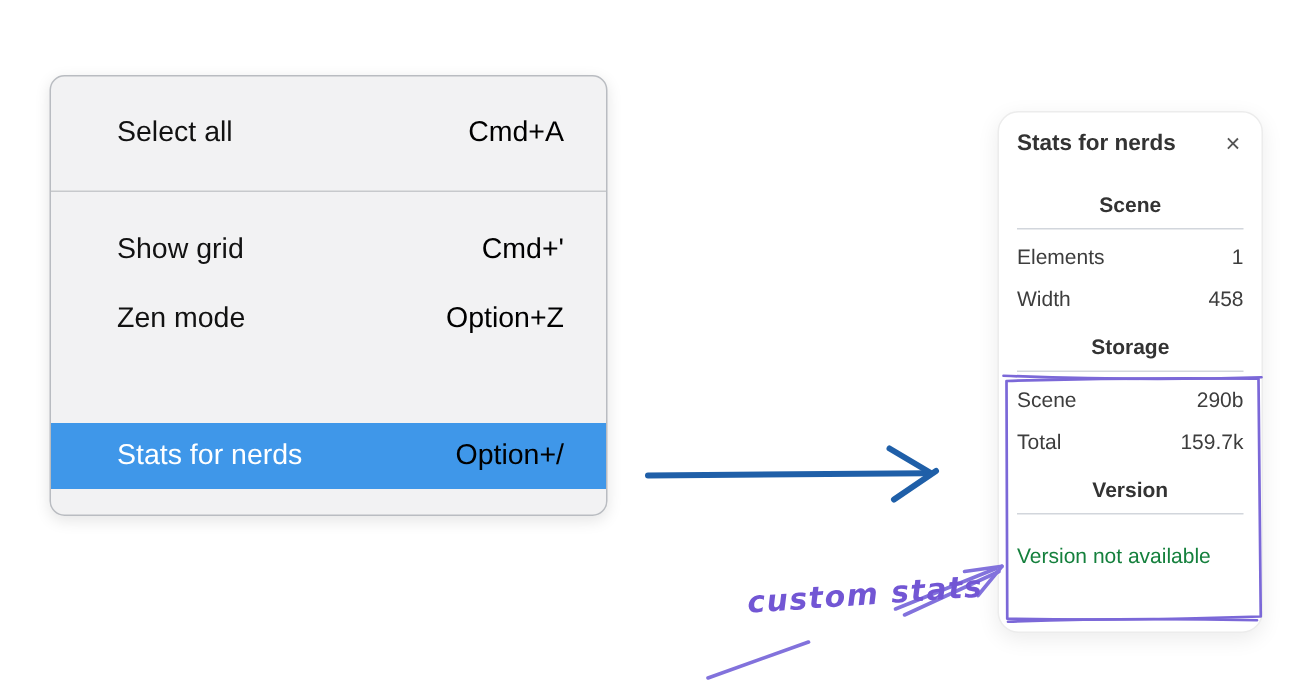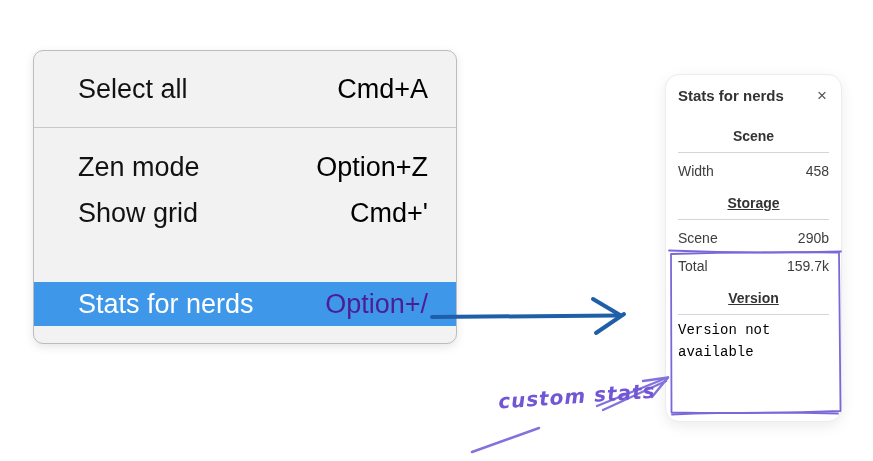--- a/index.html
+++ b/index.html
@@ -1,63 +1,63 @@
 <!DOCTYPE html>
 <html><head>
 <meta charset="utf-8">
 <style>
   * { margin: 0; padding: 0; box-sizing: border-box; }
   html, body { width: 873px; height: 461px; background: #ffffff; overflow: hidden; }
   body { font-family: "Liberation Sans", sans-serif; position: relative; }
 
   
   .context-menu {
-    position: absolute; left: 33px; top: 50px; width: 424px; height: 294px;
+    position: absolute; left: 33px; top: 50px; width: 372px; height: 294px;
     background: #f2f2f3;
     border: 1px solid #b9bcc1;
     border-radius: 10px;
     box-shadow: 0 3px 10px rgba(0,0,0,0.10);
     padding: 10px 0 14px 0;
-    font-size: 27px;
+    font-size: 19px;
     color: #121212;
   }
   .menu-row {
     display: flex; justify-content: space-between; align-items: center;
     height: 46px; padding: 0 28px 0 44px; cursor: default;
   }
   .menu-row.first { height: 56px; }
   .menu-row .shortcut { color: #000000; }
   .menu-divider { border: 0; border-top: 1px solid #c7c9cc; margin: 10px 0 16px 0; }
   .menu-row.highlighted { background: #3f97e9; height: 44px; }
   .menu-row.highlighted .label { color: #ffffff; }
-  .menu-row.highlighted .shortcut { color: #4c1d95; }
+  .menu-row.highlighted .shortcut { color: #000000; }
 
   
   .stats-panel {
     position: absolute; left: 665px; top: 74px; width: 177px; height: 348px;
     background: #ffffff;
     border: 1px solid #ececec;
     border-radius: 14px;
     box-shadow: 0 4px 14px rgba(0,0,0,0.08);
     padding: 12px 12px 10px 12px;
     font-size: 14px;
     color: #3d3d3d;
   }
   .panel-header { display: flex; justify-content: space-between; align-items: center; }
   .panel-title { font-weight: bold; font-size: 15px; color: #333333; }
   .panel-close { font-size: 17px; color: #555555; cursor: pointer; line-height: 1; padding: 0 2px; }
   .section-heading {
     text-align: center; font-weight: bold; font-size: 14px; color: #333333;
     margin-top: 24px;
   }
-  .section-heading.tight { margin-top: 10px; text-decoration: underline; }
+  .section-heading.tight { margin-top: 10px; }
   .section-divider { border: 0; border-top: 1px solid #d2d6dc; margin: 8px 0 4px 0; }
   .stat-row { display: flex; justify-content: space-between; line-height: 28px; }
   .stat-row .stat-value { text-align: right; }
-  .panel-note { line-height: 22px; margin-top: 4px; color: #000000; font-family: Liberation Mono, monospace; }
+  .panel-note { line-height: 22px; margin-top: 16px; color: #15803d; }
 
   
   .overlay-svg {
     position: absolute; left: 0; top: 0; width: 873px; height: 461px;
     pointer-events: none;
   }
   .custom-stats-label {
     position: absolute; left: 498px; top: 384px; width: 160px;
     font-family: "DejaVu Sans", cursive;
     font-style: italic; font-weight: bold;
@@ -70,43 +70,47 @@
 </head>
 <body>
 
 <div class="context-menu">
   <div class="menu-row first">
     <span class="label">Select all</span>
     <span class="shortcut">Cmd+A</span>
   </div>
   <hr class="menu-divider">
   <div class="menu-row">
+    <span class="label">Show grid</span>
+    <span class="shortcut">Cmd+'</span>
+  </div>
+  <div class="menu-row">
     <span class="label">Zen mode</span>
     <span class="shortcut">Option+Z</span>
-  </div>
-  <div class="menu-row">
-    <span class="label">Show grid</span>
-    <span class="shortcut">Cmd+'</span>
   </div>
   <div class="menu-row">
   </div>
   <div class="menu-row highlighted">
     <span class="label">Stats for nerds</span>
     <span class="shortcut">Option+/</span>
   </div>
 </div>
 
 <div class="stats-panel">
   <div class="panel-header">
     <span class="panel-title">Stats for nerds</span>
     <span class="panel-close">×</span>
   </div>
 
   <div class="section-heading">Scene</div>
   <hr class="section-divider">
+  <div class="stat-row">
+    <span class="stat-label">Elements</span>
+    <span class="stat-value">1</span>
+  </div>
   <div class="stat-row">
     <span class="stat-label">Width</span>
     <span class="stat-value">458</span>
   </div>
 
   <div class="section-heading tight">Storage</div>
   <hr class="section-divider">
   <div class="stat-row">
     <span class="stat-label">Scene</span>
     <span class="stat-value">290b</span>

